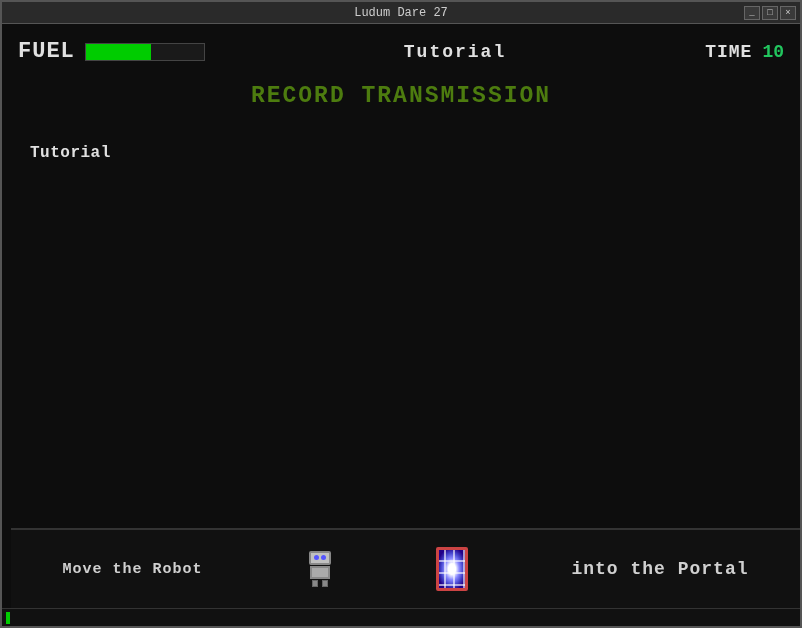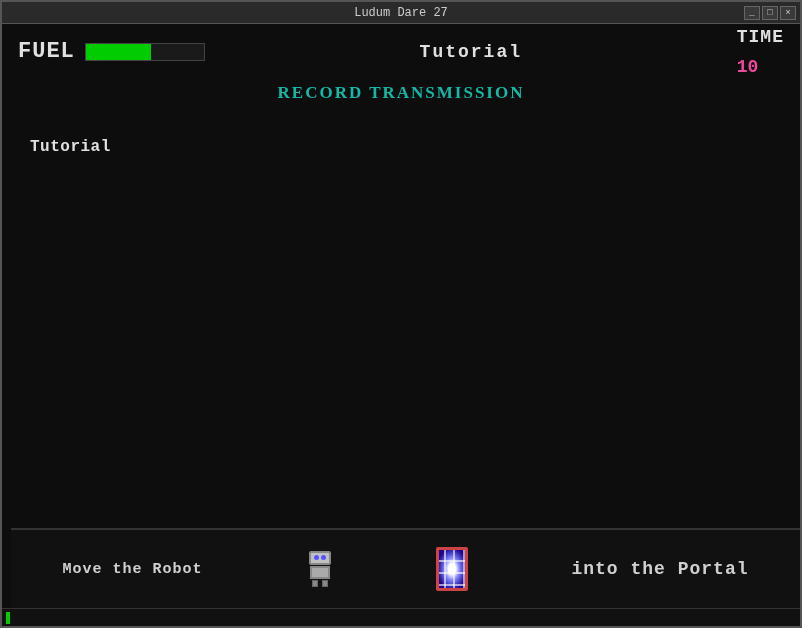--- a/index.html
+++ b/index.html
@@ -102,50 +102,48 @@
 
     #hud-title {
       color: #e0e0e0;
       font-size: 18px;
       font-weight: bold;
       letter-spacing: 2px;
     }
 
     #time-section {
       display: flex;
-      align-items: flex-start;
+      align-items: center;
       gap: 10px;
-      flex-direction: column;
     }
 
     #time-label {
       color: #e0e0e0;
       font-size: 18px;
       font-weight: bold;
       letter-spacing: 1px;
     }
 
     #time-value {
-      color: #ec4899;
+      color: #22c55e;
       font-size: 18px;
       font-weight: bold;
     }
 
     #record-section {
       text-align: center;
       padding: 4px 0 0 0;
       flex-shrink: 0;
     }
 
     #record-title {
-      color: #14b8a6;
-      font-size: 17px;
+      color: #4d7c0f;
+      font-size: 23px;
       font-weight: bold;
       letter-spacing: 2px;
-      font-family: Liberation Serif, serif;
     }
 
     #message-area {
       padding: 30px 28px;
       flex-shrink: 0;
     }
 
     #tutorial-text {
       color: #e0e0e0;
       font-size: 16px;

